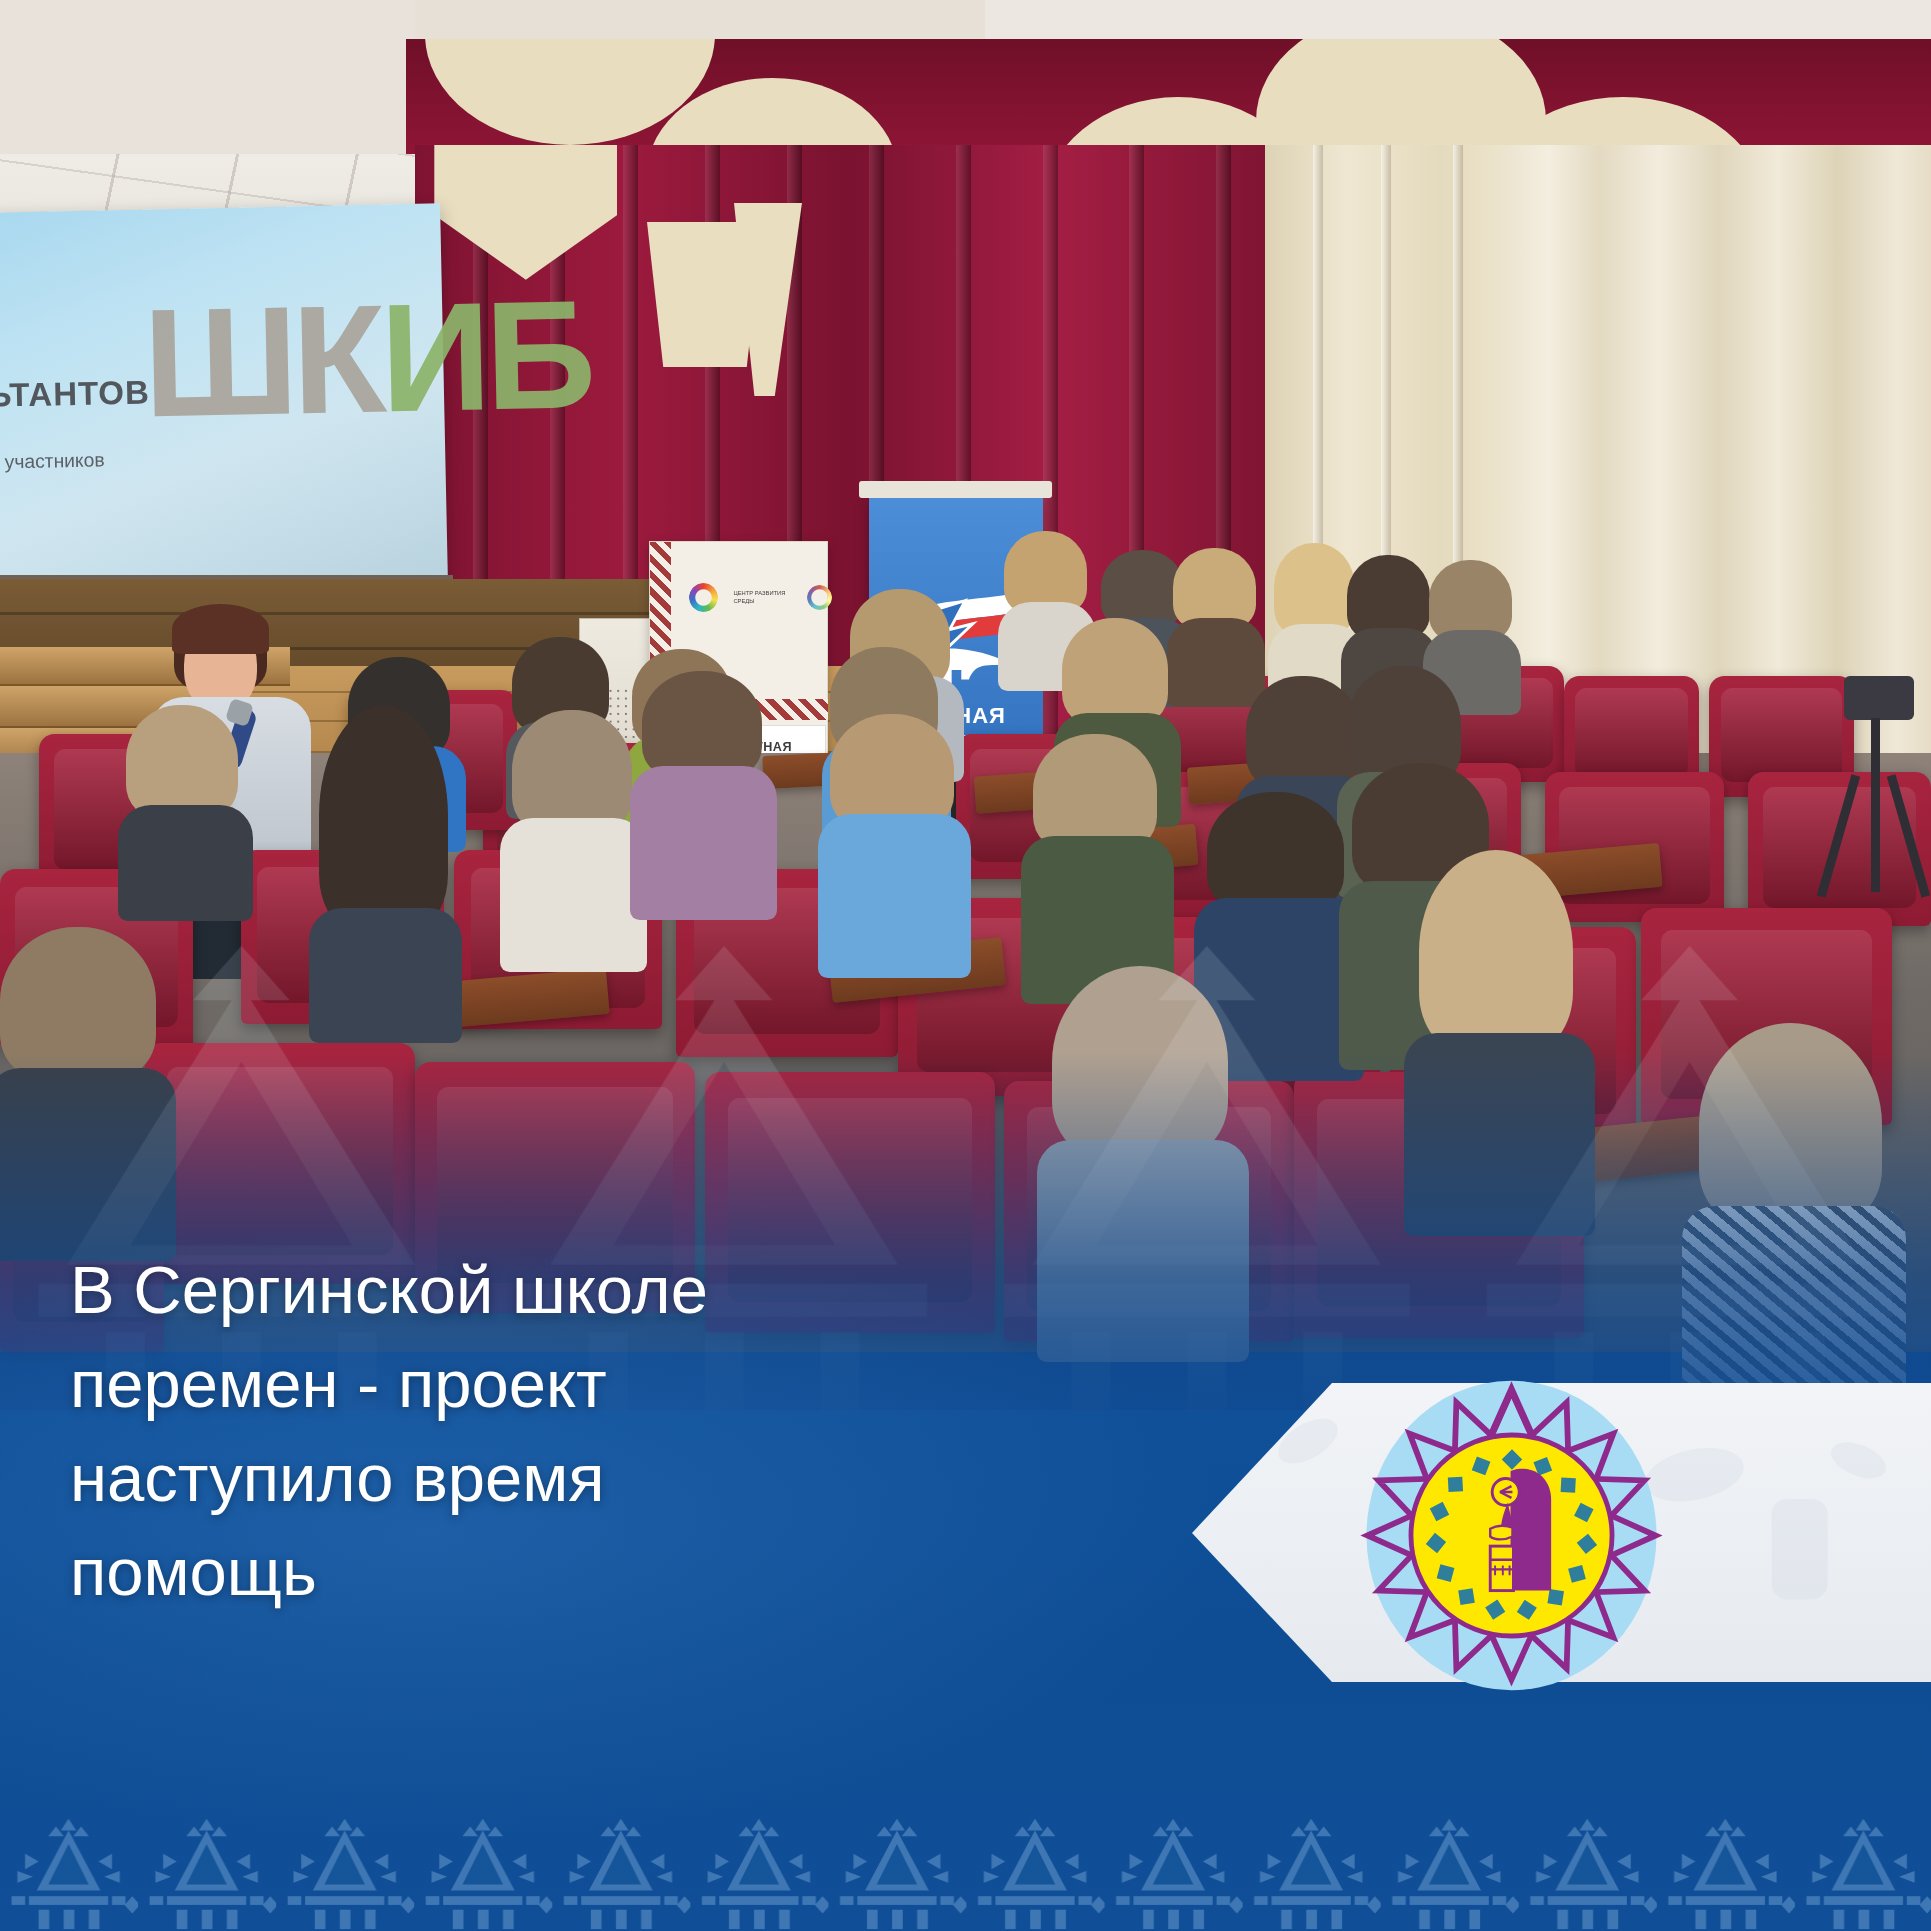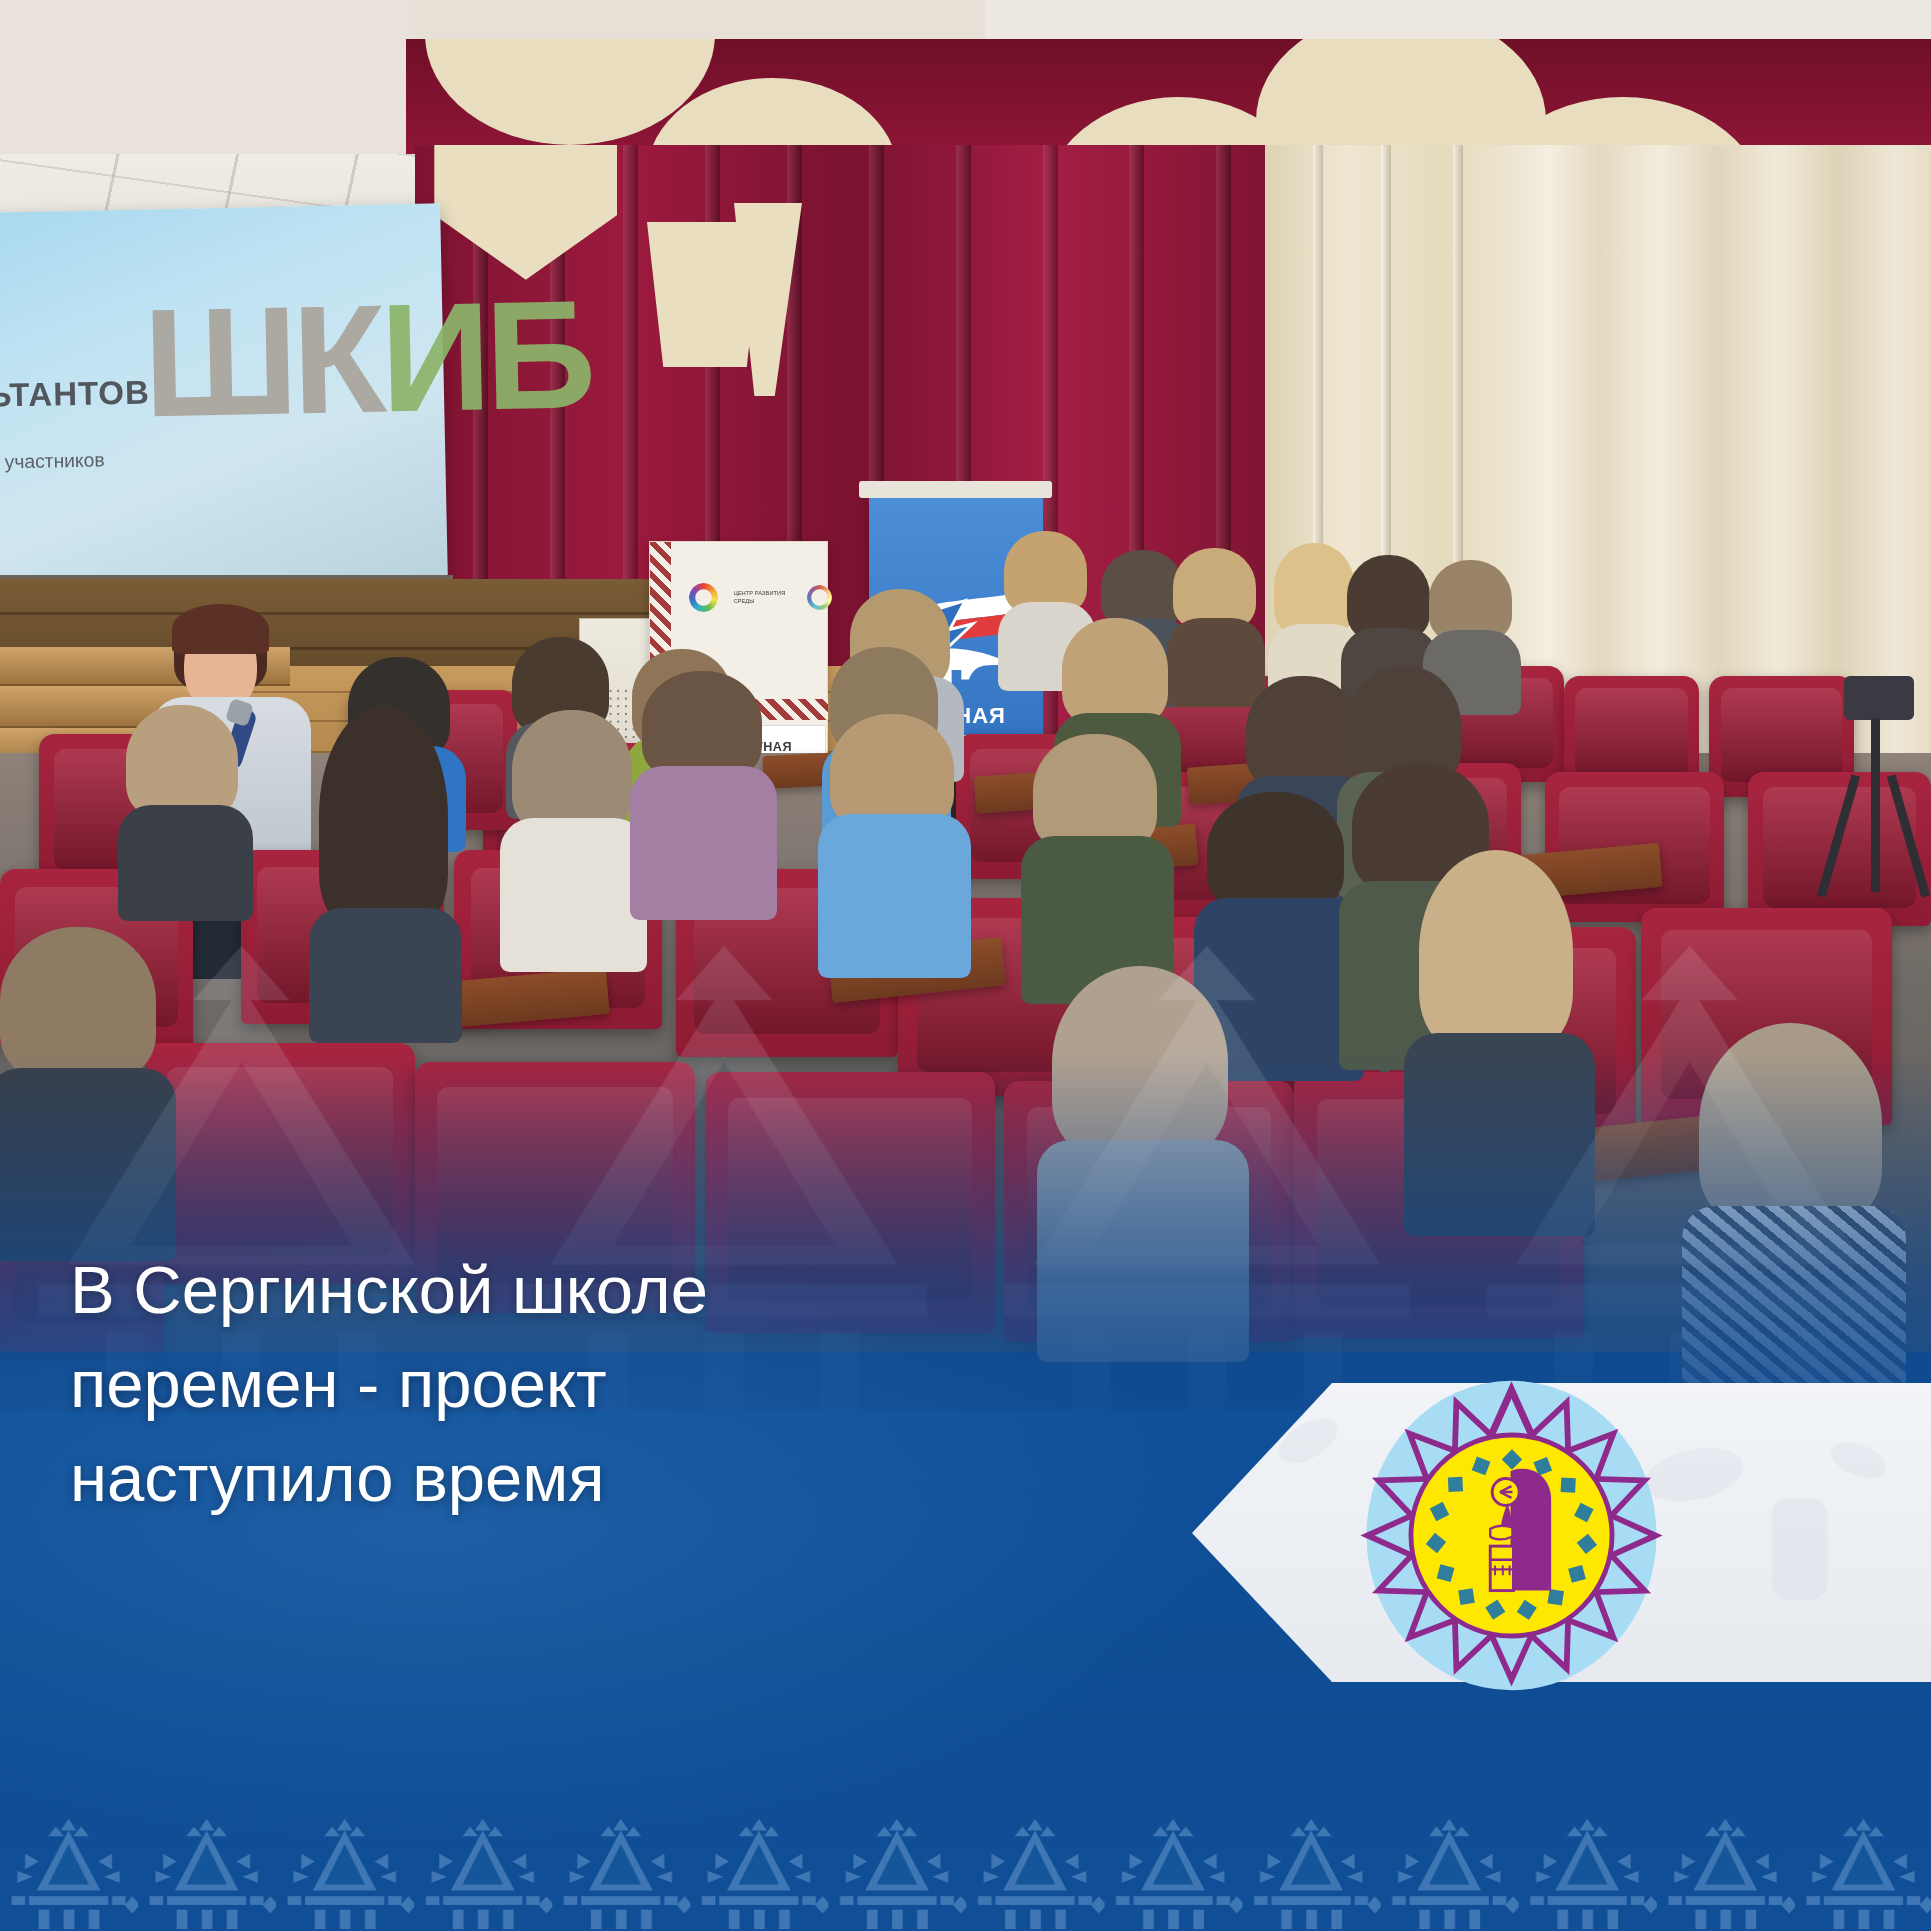--- a/index.html
+++ b/index.html
@@ -529,20 +529,21 @@
   </div>
 
   <div class="bluewash"></div>
   <div class="bluewash2"></div>
   <div class="vign"></div>
 
   <div class="headline">
     <div>В Сергинской школе</div>
     <div>перемен - проект</div>
     <div>наступило время</div>
+    <div>помощь</div>
   </div>
 
   <div class="embanner">
     <svg class="wm" viewBox="0 0 765 310" preserveAspectRatio="none">
       <g fill="#c8d2dd">
         <ellipse cx="120" cy="60" rx="34" ry="18" transform="rotate(-30 120 60)"></ellipse>
         <ellipse cx="230" cy="100" rx="26" ry="48" transform="rotate(18 230 100)"></ellipse>
         <rect x="300" y="120" width="60" height="110" rx="16"></rect>
         <rect x="400" y="150" width="54" height="96" rx="16"></rect>
         <ellipse cx="520" cy="95" rx="52" ry="26" transform="rotate(-12 520 95)"></ellipse>

